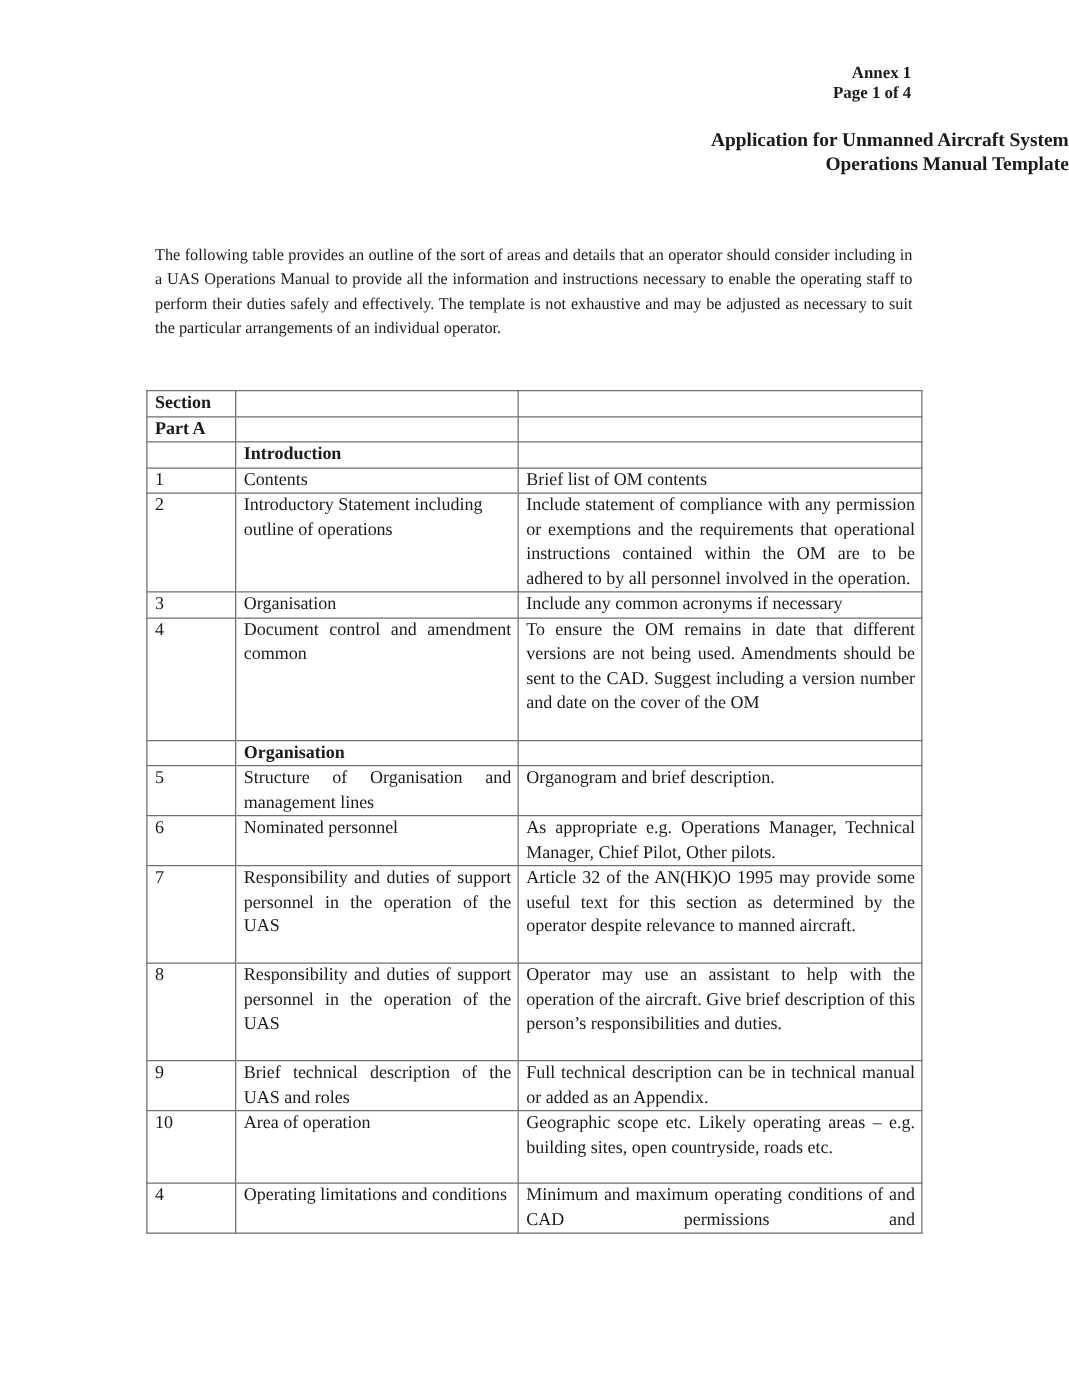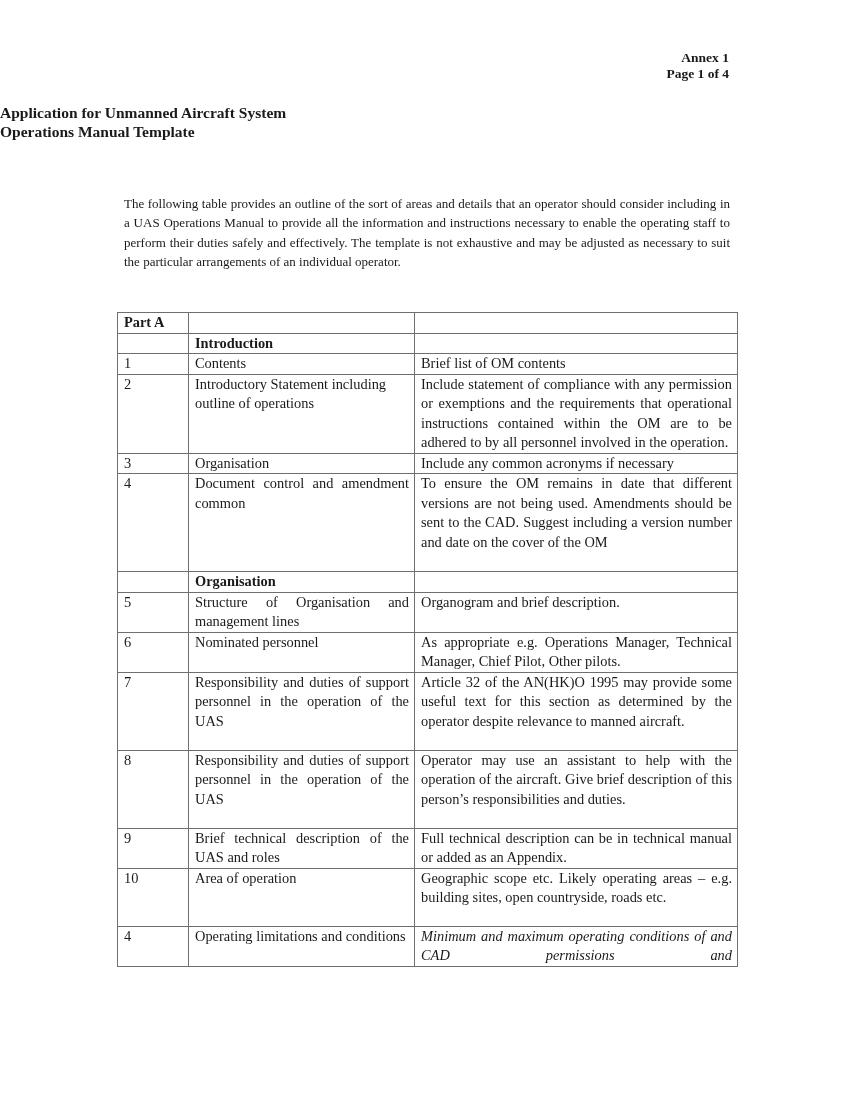--- a/index.html
+++ b/index.html
@@ -7,21 +7,21 @@
     width: 855px; height: 1107px; position: relative; overflow: hidden;
     font-family: "Liberation Serif", "DejaVu Serif", serif;
     color: #1a1a1a;
   }
   .annex {
     position: absolute; right: 126px; top: 50px;
     text-align: right; font-size: 13.5px; line-height: 16px; font-weight: bold;
   }
   .title {
     position: absolute; left: 0; right: 0; top: 103px;
-    text-align: left; font-weight: bold; font-size: 15.5px; line-height: 19px;
+    text-align: right; font-weight: bold; font-size: 15.5px; line-height: 19px;
     padding-left: 0;
   }
   .title div { margin-left: 0; }
   .intro {
     position: absolute; left: 124px; top: 194px; width: 606px;
     font-size: 13px; line-height: 19.4px; text-align: justify;
   }
   table.om {
     position: absolute; left: 117px; top: 312px;
     width: 620px; border-collapse: collapse; table-layout: fixed;
@@ -52,20 +52,25 @@
 
 <p class="intro" style="margin:0">The following table provides an outline of the sort of areas and details that an operator should consider including in a UAS Operations Manual to provide all the information and instructions necessary to enable the operating staff to perform their duties safely and effectively. The template is not exhaustive and may be adjusted as necessary to suit the particular arrangements of an individual operator.</p>
 
 <table class="om">
   <colgroup>
       <col class="c1">
       <col class="c2">
       <col class="c3">
     </colgroup>
   <tbody>
+    <tr style="height:20px">
+      <td class="b">Section</td>
+      <td></td>
+      <td></td>
+    </tr>
     <tr style="height:20px">
       <td class="b">Part A</td>
       <td></td>
       <td></td>
     </tr>
     <tr style="height:20px">
       <td></td>
       <td class="b">Introduction</td>
       <td></td>
     </tr>
@@ -120,16 +125,16 @@
       <td class="just">Full technical description can be in technical manual or added as an Appendix.</td>
     </tr>
     <tr style="height:58px">
       <td>10</td>
       <td>Area of operation</td>
       <td class="just">Geographic scope etc. Likely operating areas – e.g. building sites, open countryside, roads etc.</td>
     </tr>
     <tr style="height:39px">
       <td>4</td>
       <td class="just" style="text-align-last: auto;">Operating limitations and conditions</td>
-      <td class="just" style="text-align-last: justify; font-style: italic;">Minimum and maximum operating conditions of and CAD permissions and</td>
+      <td class="just" style="text-align-last: justify;">Minimum and maximum operating conditions of and CAD permissions and</td>
     </tr>
   </tbody>
 </table>
 
 </body></html>

